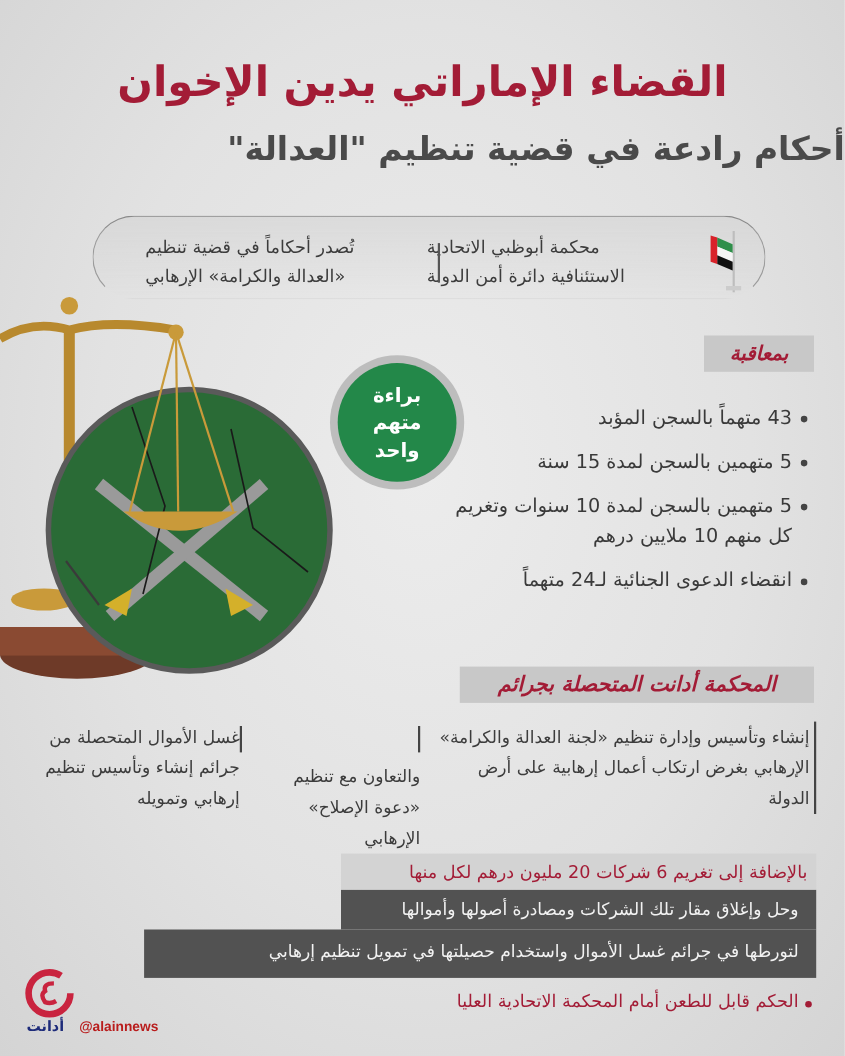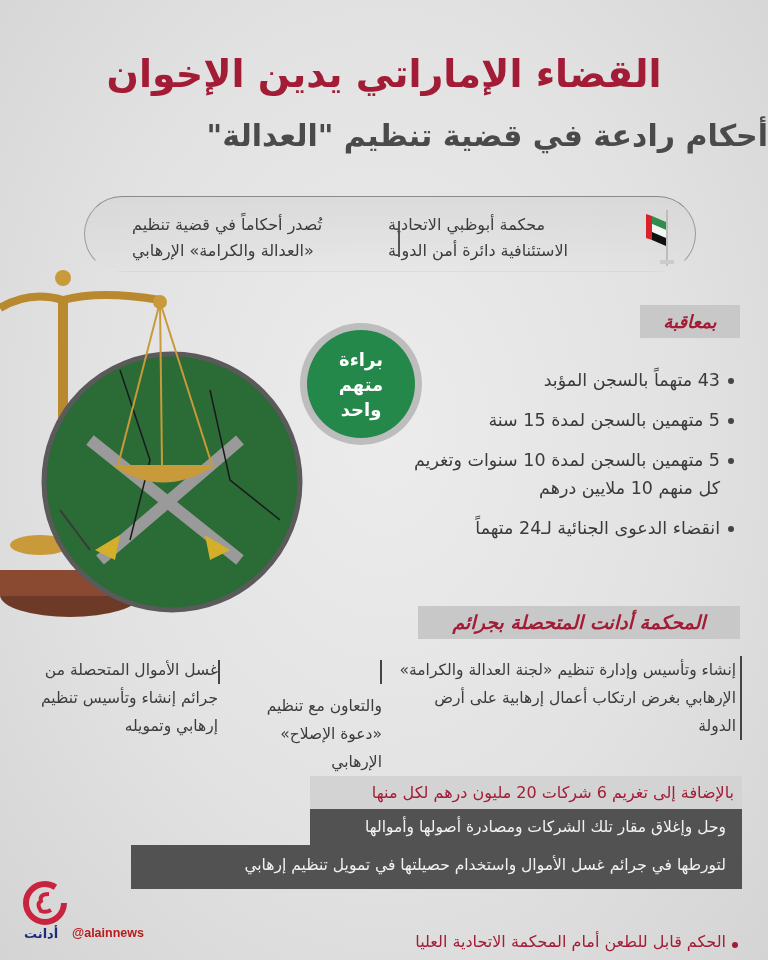--- a/index.html
+++ b/index.html
@@ -63,21 +63,21 @@
   .fine-header {
     top: 776px; right: 26px; width: 432px; height: 33px;
     background: #d3d3d3; color: #a31c36; font-size: 16px; line-height: 33px; text-align: right; padding-right: 8px;
   }
   .fine-row {
     background: #525252; color: #f2f2f2; font-size: 15.5px; text-align: right; padding-right: 16px;
   }
   .fine-row-1 { top: 809px; right: 26px; width: 432px; height: 36px; line-height: 36px; }
   .fine-row-2 { top: 845px; right: 26px; width: 611px; height: 44px; line-height: 40px; }
   .appeal {
-    top: 900px; right: 30px; font-size: 16px; color: #a31c36; text-align: right; padding-right: 12px; margin-top: 32px;
+    top: 900px; right: 30px; font-size: 16px; color: #a31c36; text-align: right; padding-right: 12px;
   }
   .appeal .bullet { background: #a31c36; top: 10px; }
   .logo { top: 880px; left: 22px; width: 46px; height: 46px; }
   .logo-text { top: 926px; left: 24px; font-size: 13px; font-weight: bold; color: #1d2b7a; }
   .handle { top: 926px; left: 72px; direction: ltr; font-family: "Liberation Sans", sans-serif; font-size: 12.5px; font-weight: bold; color: #b91c1c; text-align: center; }
   .image-area { top: 260px; left: 0; width: 310px; height: 360px; }
 </style>
 </head>
 <body>
 

